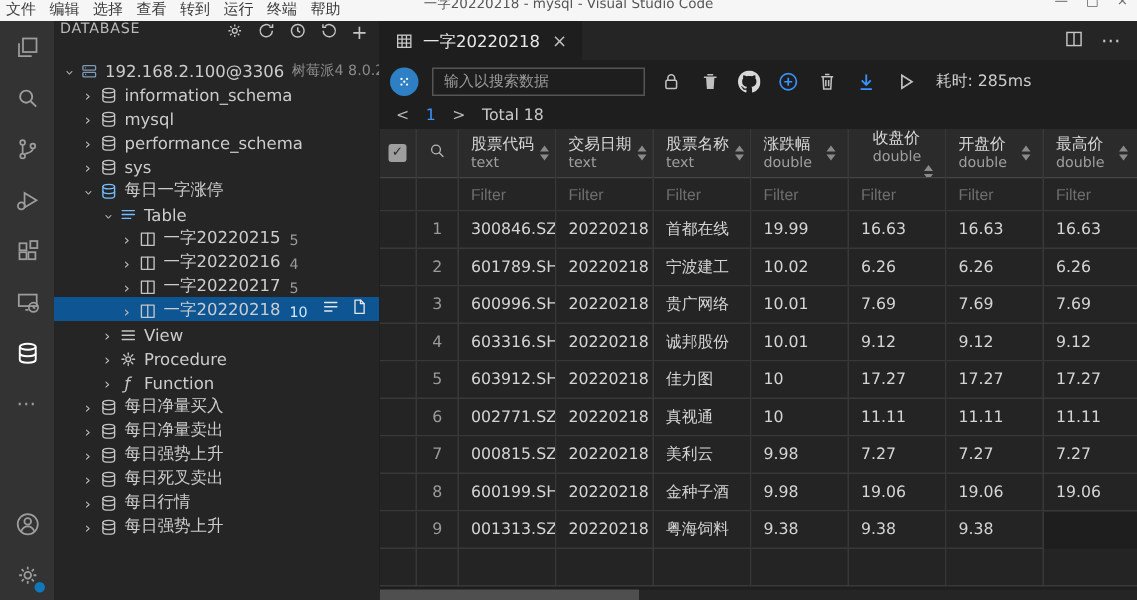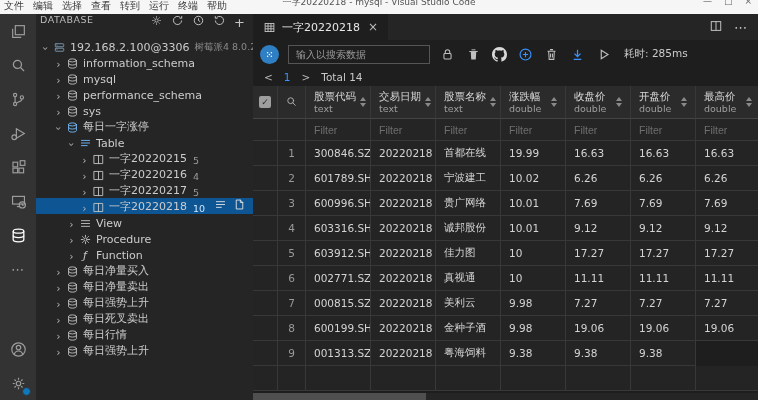--- a/index.html
+++ b/index.html
@@ -506,21 +506,21 @@
             <path d="M5.6 3.4v9.2l7.2-4.6z"></path>
           </svg>
         </span>
       <span class="elapsed">耗时: 285ms</span>
     </div>
 
     <div class="pager">
       <span>&lt;</span>
       <span class="pnum">1</span>
       <span>&gt;</span>
-      <span class="ptotal">Total 14</span>
+      <span class="ptotal">Total 18</span>
     </div>
 
     <div class="grid" id="grid">
         <div class="grow head">
           <div class="cell ctr" style="width: 25px;">
             <span class="cb">✓</span>
           </div>
           <div class="cell ctr" style="width: 28px;">
             <span class="mag"><svg viewBox="0 0 16 16" fill="none" stroke="currentColor" stroke-width="1.1" stroke-linecap="round" stroke-linejoin="round">
                 <circle cx="7" cy="7" r="3.6"></circle>
@@ -560,21 +560,21 @@
           <div class="cell" style="width: 65px;">
             <span class="hname">
               <span>涨跌幅</span>
               <span class="htype">double</span>
             </span>
             <span class="sorter">
               <i class="s-up"></i>
               <i class="s-dn"></i>
             </span>
           </div>
-          <div class="cell" style="width: 65px;">
+          <div class="cell" style="width: 65px; flex-direction: column;">
             <span class="hname">
               <span>收盘价</span>
               <span class="htype">double</span>
             </span>
             <span class="sorter">
               <i class="s-up"></i>
               <i class="s-dn"></i>
             </span>
           </div>
           <div class="cell" style="width: 65px;">

